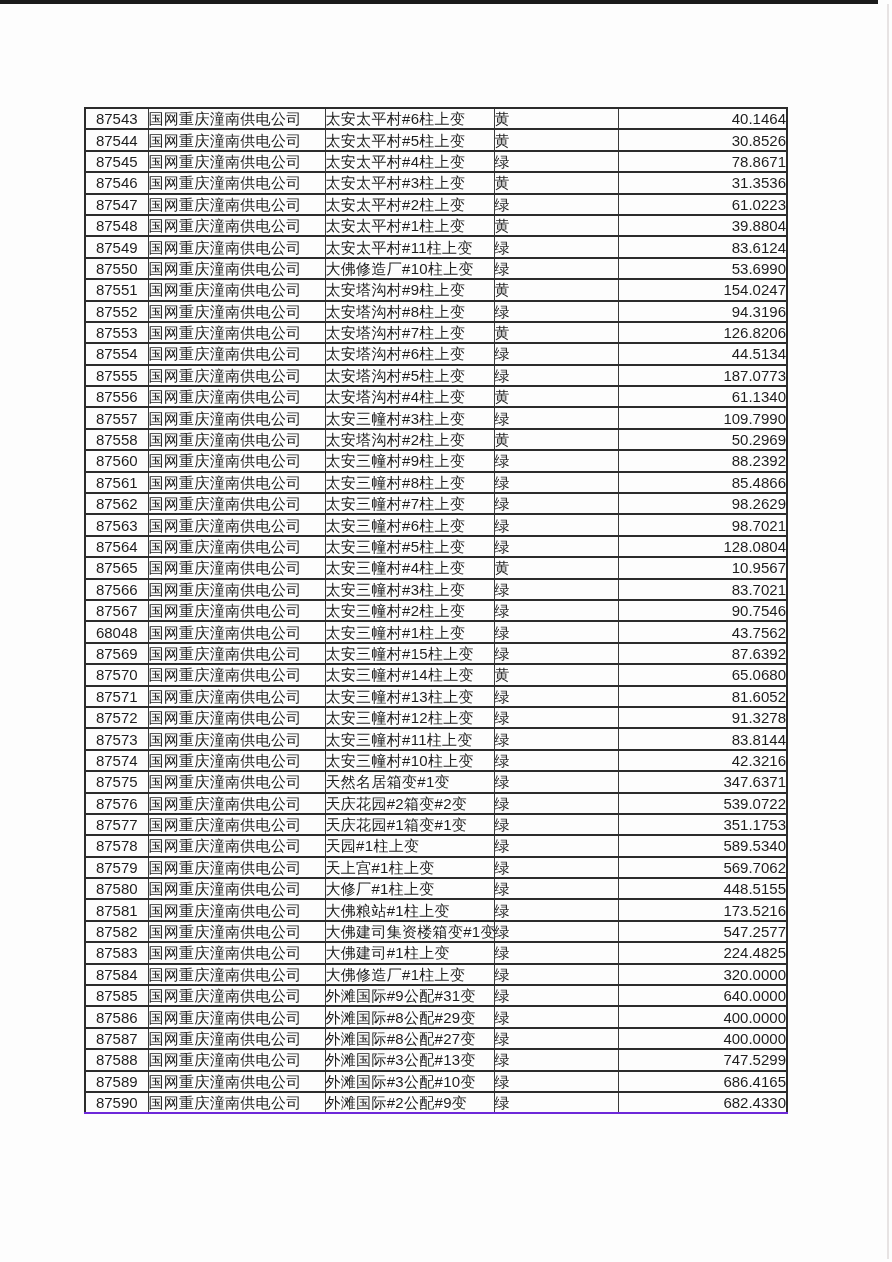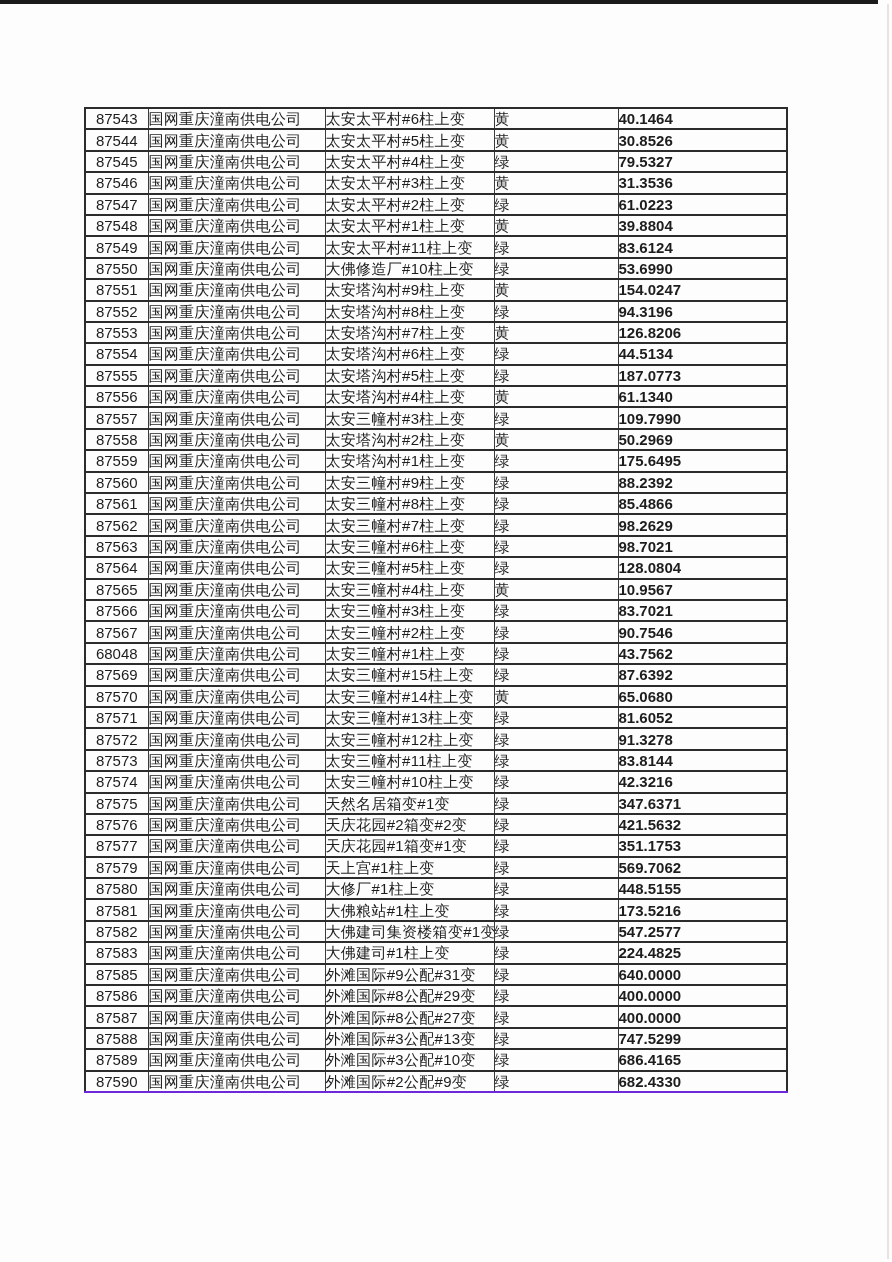--- a/index.html
+++ b/index.html
@@ -45,21 +45,21 @@
   }
   table.sheet tr:last-child td { border-bottom: 2px solid #6d28d9; }
   table.sheet td:first-child { border-left: 2px solid #2c2c2c; }
   table.sheet td:last-child  { border-right: 2px solid #2c2c2c; }
   td.c-id     { text-align: center; }
   td.c-company, td.c-device, td.c-status {
     text-align: left;
     padding-left: 4px;
     letter-spacing: 0.3px;
   }
-  td.c-value  { text-align: left; font-weight: bold; }
+  td.c-value  { text-align: right; }
 </style>
 </head>
 <body>
 
 <div class="page">
   <div class="top-edge-bar"></div>
   <div class="right-edge-line"></div>
   <table class="sheet">
     <colgroup>
       <col style="width:63px">
@@ -81,21 +81,21 @@
           <td class="c-company">国网重庆潼南供电公司</td>
           <td class="c-device">太安太平村#5柱上变</td>
           <td class="c-status">黄</td>
           <td class="c-value">30.8526</td>
         </tr>
         <tr>
           <td class="c-id">87545</td>
           <td class="c-company">国网重庆潼南供电公司</td>
           <td class="c-device">太安太平村#4柱上变</td>
           <td class="c-status">绿</td>
-          <td class="c-value">79.5327</td>
+          <td class="c-value">78.8671</td>
         </tr>
         <tr>
           <td class="c-id">87546</td>
           <td class="c-company">国网重庆潼南供电公司</td>
           <td class="c-device">太安太平村#3柱上变</td>
           <td class="c-status">黄</td>
           <td class="c-value">31.3536</td>
         </tr>
         <tr>
           <td class="c-id">87547</td>
@@ -175,27 +175,20 @@
           <td class="c-value">109.7990</td>
         </tr>
         <tr>
           <td class="c-id">87558</td>
           <td class="c-company">国网重庆潼南供电公司</td>
           <td class="c-device">太安塔沟村#2柱上变</td>
           <td class="c-status">黄</td>
           <td class="c-value">50.2969</td>
         </tr>
         <tr>
-          <td class="c-id">87559</td>
-          <td class="c-company">国网重庆潼南供电公司</td>
-          <td class="c-device">太安塔沟村#1柱上变</td>
-          <td class="c-status">绿</td>
-          <td class="c-value">175.6495</td>
-        </tr>
-        <tr>
           <td class="c-id">87560</td>
           <td class="c-company">国网重庆潼南供电公司</td>
           <td class="c-device">太安三幢村#9柱上变</td>
           <td class="c-status">绿</td>
           <td class="c-value">88.2392</td>
         </tr>
         <tr>
           <td class="c-id">87561</td>
           <td class="c-company">国网重庆潼南供电公司</td>
           <td class="c-device">太安三幢村#8柱上变</td>
@@ -298,30 +291,37 @@
           <td class="c-company">国网重庆潼南供电公司</td>
           <td class="c-device">天然名居箱变#1变</td>
           <td class="c-status">绿</td>
           <td class="c-value">347.6371</td>
         </tr>
         <tr>
           <td class="c-id">87576</td>
           <td class="c-company">国网重庆潼南供电公司</td>
           <td class="c-device">天庆花园#2箱变#2变</td>
           <td class="c-status">绿</td>
-          <td class="c-value">421.5632</td>
+          <td class="c-value">539.0722</td>
         </tr>
         <tr>
           <td class="c-id">87577</td>
           <td class="c-company">国网重庆潼南供电公司</td>
           <td class="c-device">天庆花园#1箱变#1变</td>
           <td class="c-status">绿</td>
           <td class="c-value">351.1753</td>
         </tr>
         <tr>
+          <td class="c-id">87578</td>
+          <td class="c-company">国网重庆潼南供电公司</td>
+          <td class="c-device">天园#1柱上变</td>
+          <td class="c-status">绿</td>
+          <td class="c-value">589.5340</td>
+        </tr>
+        <tr>
           <td class="c-id">87579</td>
           <td class="c-company">国网重庆潼南供电公司</td>
           <td class="c-device">天上宫#1柱上变</td>
           <td class="c-status">绿</td>
           <td class="c-value">569.7062</td>
         </tr>
         <tr>
           <td class="c-id">87580</td>
           <td class="c-company">国网重庆潼南供电公司</td>
           <td class="c-device">大修厂#1柱上变</td>
@@ -341,20 +341,27 @@
           <td class="c-device">大佛建司集资楼箱变#1变</td>
           <td class="c-status">绿</td>
           <td class="c-value">547.2577</td>
         </tr>
         <tr>
           <td class="c-id">87583</td>
           <td class="c-company">国网重庆潼南供电公司</td>
           <td class="c-device">大佛建司#1柱上变</td>
           <td class="c-status">绿</td>
           <td class="c-value">224.4825</td>
+        </tr>
+        <tr>
+          <td class="c-id">87584</td>
+          <td class="c-company">国网重庆潼南供电公司</td>
+          <td class="c-device">大佛修造厂#1柱上变</td>
+          <td class="c-status">绿</td>
+          <td class="c-value">320.0000</td>
         </tr>
         <tr>
           <td class="c-id">87585</td>
           <td class="c-company">国网重庆潼南供电公司</td>
           <td class="c-device">外滩国际#9公配#31变</td>
           <td class="c-status">绿</td>
           <td class="c-value">640.0000</td>
         </tr>
         <tr>
           <td class="c-id">87586</td>

